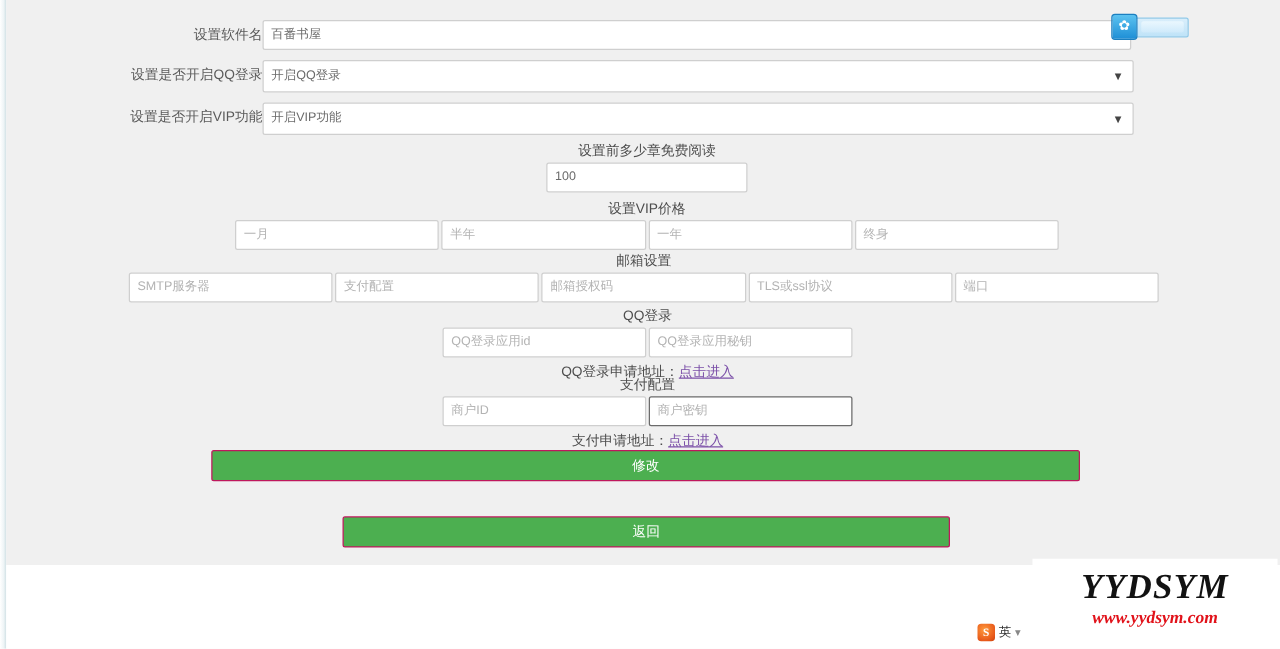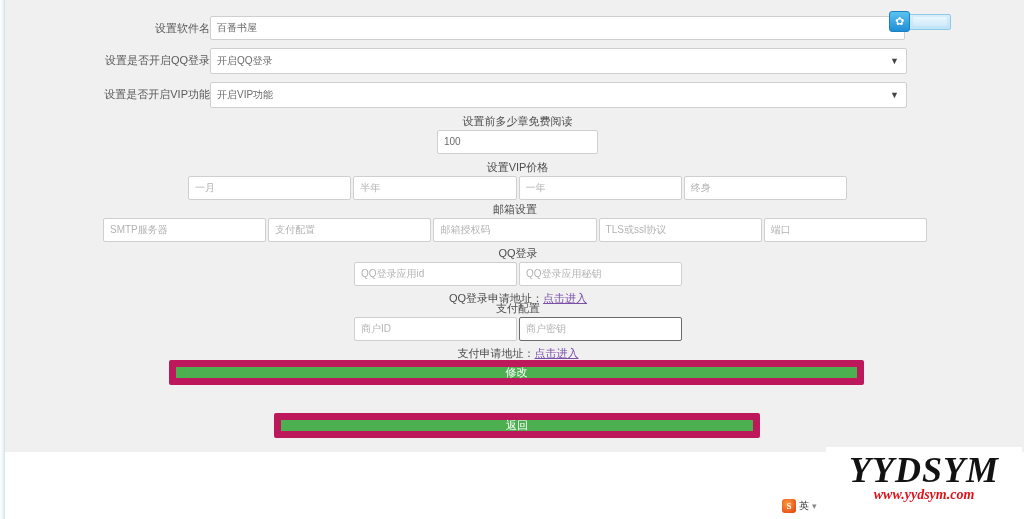--- a/index.html
+++ b/index.html
@@ -65,21 +65,21 @@
   .grp-note {
     font-size: 11px; color: #4d4d4d; text-align: center;
     line-height: 16px; margin-top: 4px;
   }
   .grp-note a { color: #7b4fa8; text-decoration: underline; }
   .focused { border: 1px solid #6b6b6b !important; }
 
   
   .btn {
     position: absolute; background: #4caf50;
-    border: 7px solid #be185d; border-radius: 2px;
+    border: 1px solid #be185d; border-radius: 2px;
     color: #ffffff; font-size: 11px;
     display: flex; align-items: center; justify-content: center;
     cursor: pointer;
   }
 
   
   .ime {
     position: absolute; left: 888px; top: 14px;
     width: 58px; height: 16px;
     background: linear-gradient(to bottom, #d9eefb, #bfe3f8);
@@ -103,21 +103,21 @@
   .wm {
     position: absolute; left: 826px; top: 447px;
     width: 196px; height: 64px;
     background: #ffffff;
     display: flex; flex-direction: column;
     align-items: center; justify-content: center;
   }
   .wm-main {
     font-family: "Liberation Serif", "DejaVu Serif", serif;
     font-weight: bold; font-style: italic;
-    font-size: 36px; letter-spacing: 1px;
+    font-size: 28px; letter-spacing: 1px;
     color: #121212; line-height: 32px;
   }
   .wm-sub {
     font-family: "Liberation Serif", "DejaVu Serif", serif;
     font-weight: bold; font-style: italic;
     font-size: 14px; color: #e1121a; line-height: 18px;
   }
 
   
   .sogou {

